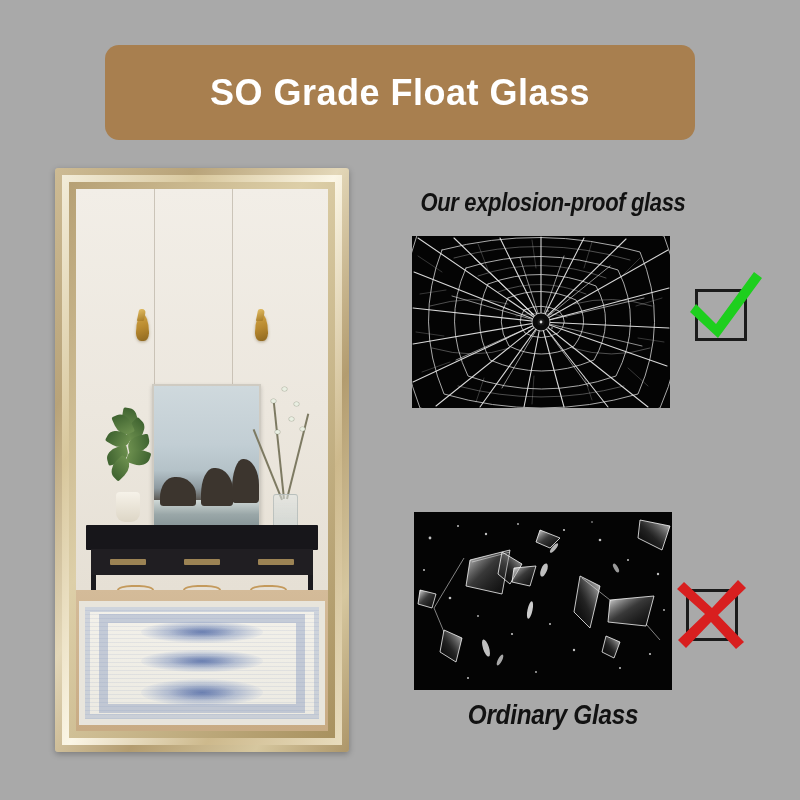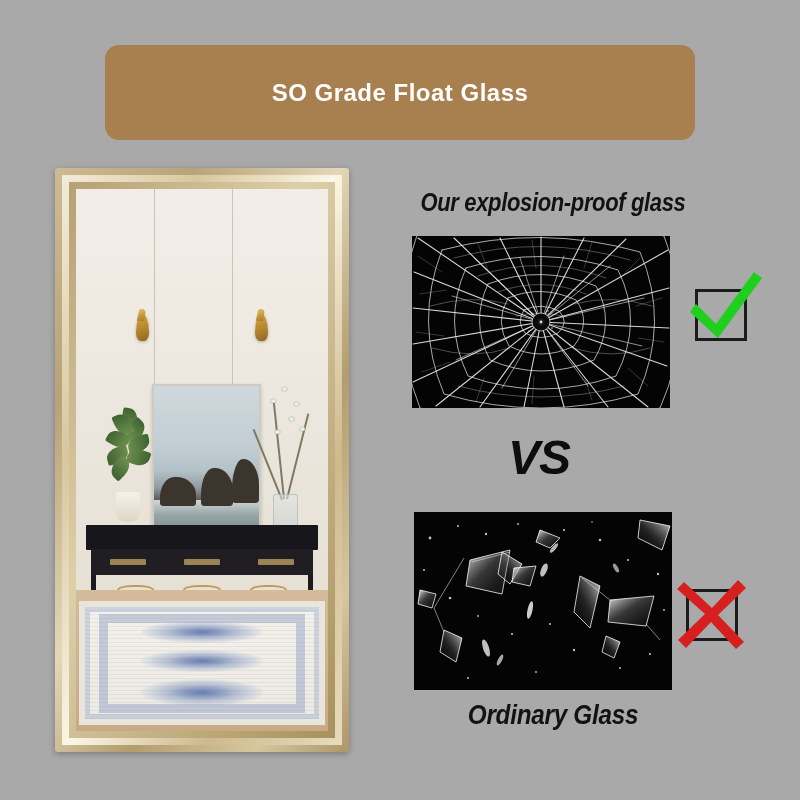--- a/index.html
+++ b/index.html
@@ -27,21 +27,21 @@
     width: 590px;
     height: 95px;
     background: #a87f4f;
     border-radius: 14px;
     display: flex;
     align-items: center;
     justify-content: center;
   }
   .banner-title {
     color: #ffffff;
-    font-size: 24px;
+    font-size: 36px;
     font-weight: bold;
     letter-spacing: 0.5px;
     font-family: "Liberation Sans", sans-serif;
     white-space: nowrap;
   }
 
   
   .mirror {
     position: absolute;
     left: 55px;
@@ -553,21 +553,20 @@
     </svg>
   </div>
 
   <div class="mark-box check-box"></div>
   <div class="mark-glyph check">
     <svg viewBox="0 0 78 78" aria-hidden="true">
       <path d="M4 44 L10 36 L30 56 L68 4 L76 10 L32 70 Z" fill="#1ecf1e"></path>
     </svg>
   </div>
 
-  <div class="vs">VS</div>
 
   <div class="photo bad">
     <svg class="shard-svg" viewBox="0 0 258 178" preserveAspectRatio="none" aria-hidden="true">
       <rect x="0" y="0" width="258" height="178" fill="#040404"></rect>
       <defs>
         <linearGradient id="sg1" x1="0" y1="0" x2="1" y2="1">
           <stop offset="0%" stop-color="#ffffff" stop-opacity="0.95"></stop>
           <stop offset="45%" stop-color="#9a9a9a" stop-opacity="0.35"></stop>
           <stop offset="100%" stop-color="#202020" stop-opacity="0.2"></stop>
         </linearGradient>

